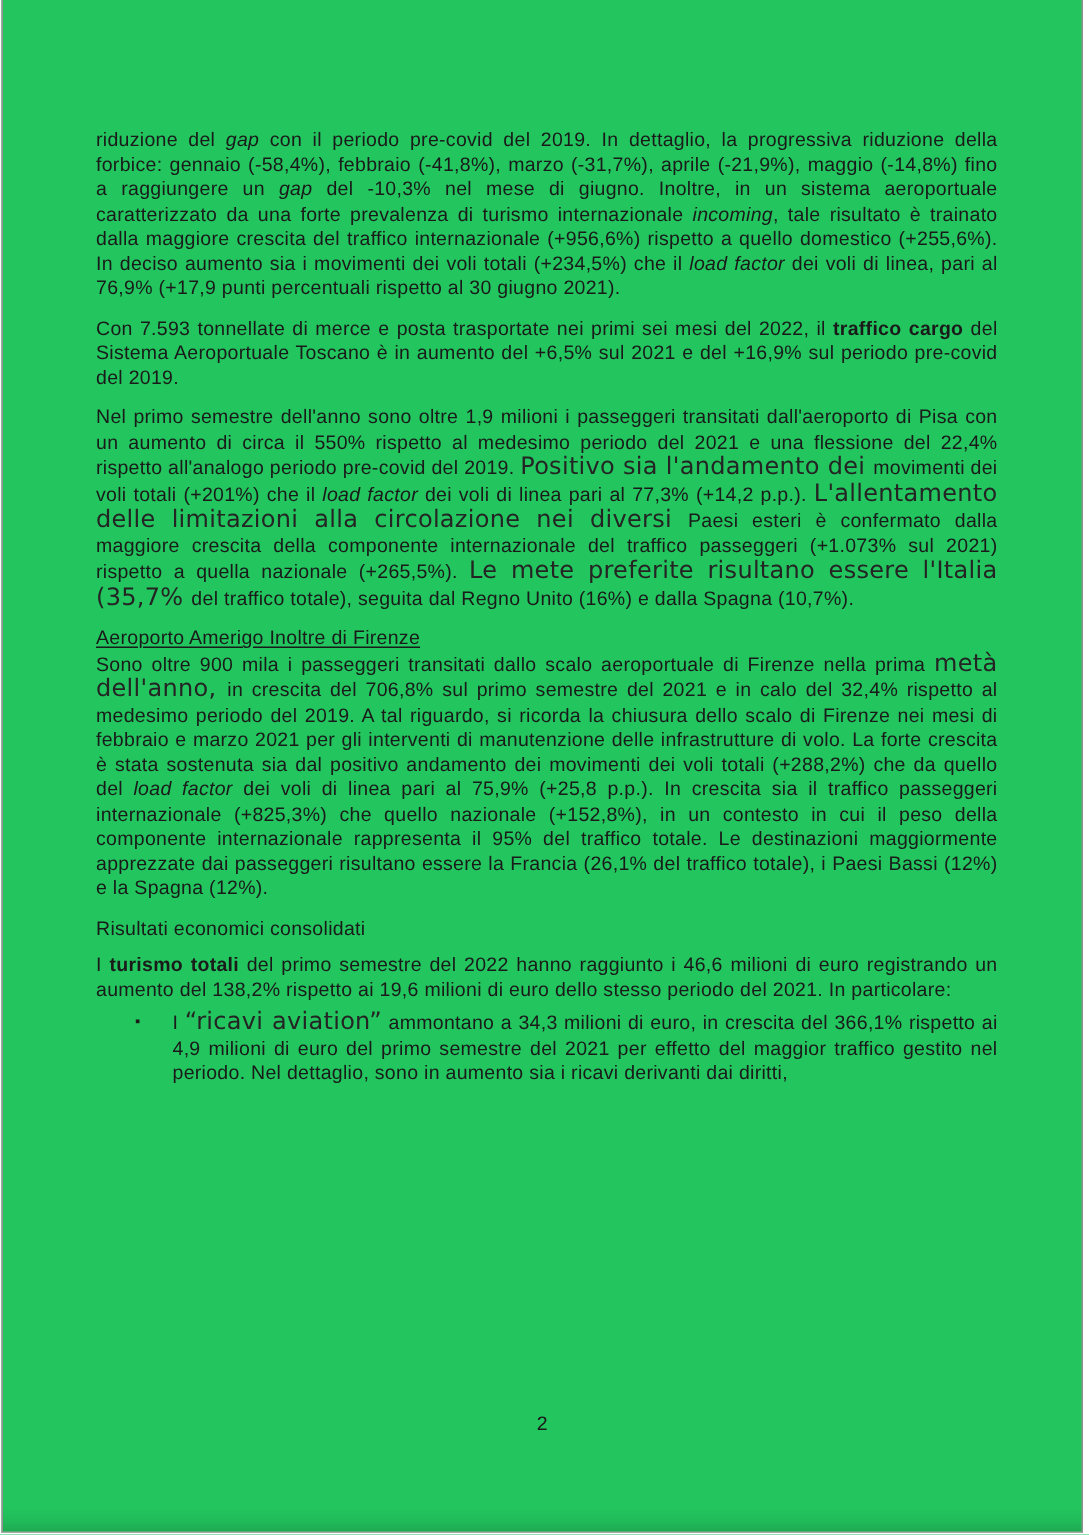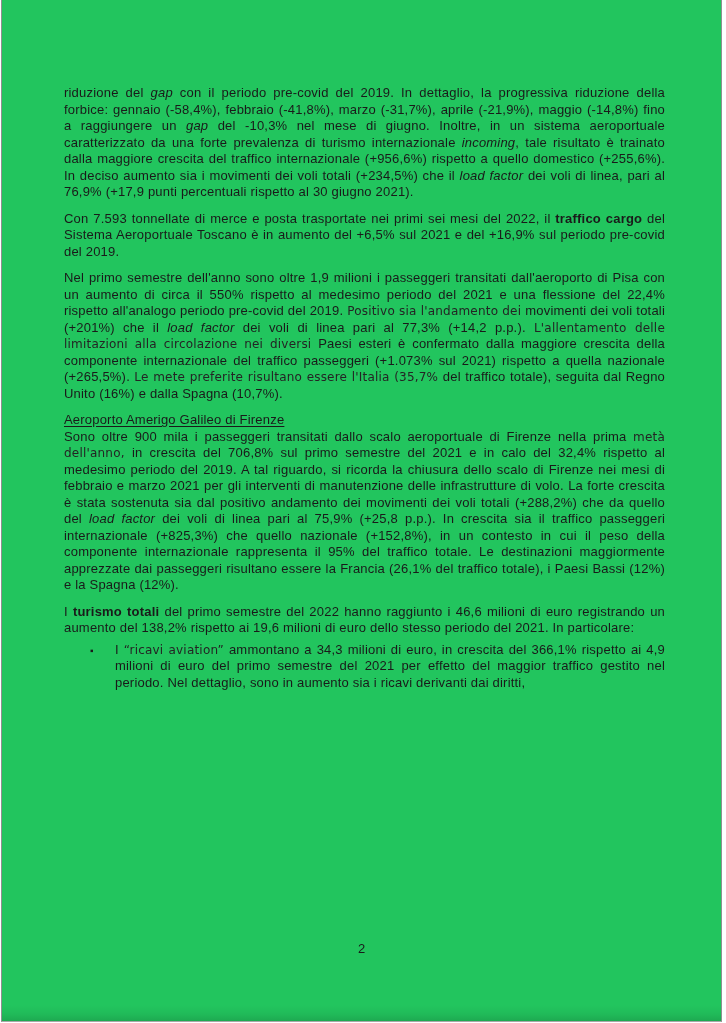--- a/index.html
+++ b/index.html
@@ -56,21 +56,21 @@
     padding-left:51px;
   }
   .li-square .bullet{
     position:absolute;
     left:26px;top:1px;
     font-size:10px;
     line-height:16.5px;
   }
   .b{font-weight:bold;}
   .i{font-style:italic;}
-  .alt{font-family:"DejaVu Sans",sans-serif;font-size:12px;color:#242424;}
+  .alt{font-family:"DejaVu Sans",sans-serif;font-size:16px;color:#242424;}
   .page-number{
     position:absolute;
     left:0;right:0;
     top:941px;
     text-align:center;
     font-size:13px;
     color:#1a1a1a;
   }
 </style>
 </head>
@@ -80,24 +80,25 @@
   <div class="content">
 
     <p class="para"><span>riduzione del </span><span class="i">gap</span><span> con il periodo pre-covid del 2019. In dettaglio, la progressiva riduzione della forbice: gennaio (-58,4%), febbraio (-41,8%), marzo (-31,7%), aprile (-21,9%), maggio (-14,8%) fino a raggiungere un </span><span class="i">gap</span><span> del -10,3% nel mese di giugno. Inoltre, in un sistema aeroportuale caratterizzato da una forte prevalenza di turismo internazionale </span><span class="i">incoming</span><span>, tale risultato è trainato dalla maggiore crescita del traffico internazionale (+956,6%) rispetto a quello domestico (+255,6%). In deciso aumento sia i movimenti dei voli totali (+234,5%) che il </span><span class="i">load factor</span><span> dei voli di linea, pari al 76,9% (+17,9 punti percentuali rispetto al 30 giugno 2021).</span></p>
 
     <p class="para"><span>Con 7.593 tonnellate di merce e posta trasportate nei primi sei mesi del 2022, il </span><span class="b">traffico cargo</span><span> del Sistema Aeroportuale Toscano è in aumento del +6,5% sul 2021 e del +16,9% sul periodo pre-covid del 2019.</span></p>
 
 
     <p class="para first"><span>Nel primo semestre dell'anno sono oltre 1,9 milioni i passeggeri transitati dall'aeroporto di Pisa con un aumento di circa il 550% rispetto al medesimo periodo del 2021 e una flessione del 22,4% rispetto all'analogo periodo pre-covid del 2019. </span><span class="alt">Positivo sia l'andamento dei </span><span>movimenti dei voli totali (+201%) che il </span><span class="i">load factor</span><span> dei voli di linea pari al 77,3% (+14,2 p.p.). </span><span class="alt">L'allentamento delle limitazioni alla circolazione nei diversi </span><span>Paesi esteri è confermato dalla maggiore crescita della componente internazionale del traffico passeggeri (+1.073% sul 2021) rispetto a quella nazionale (+265,5%). </span><span class="alt">Le mete preferite risultano essere l'Italia (35,7% </span><span>del traffico totale), seguita dal Regno Unito (16%) e dalla Spagna (10,7%).</span></p>
 
 
-    <div class="h">Aeroporto Amerigo Galileo di Firenze</div>
+    <div class="h">Aeroporto Amerigo Inoltre di Firenze</div>
 
     <p class="para first"><span>Sono oltre 900 mila i passeggeri transitati dallo scalo aeroportuale di Firenze nella prima </span><span class="alt">metà dell'anno, </span><span>in crescita del 706,8% sul primo semestre del 2021 e in calo del 32,4% rispetto al medesimo periodo del 2019. A tal riguardo, si ricorda la chiusura dello scalo di Firenze nei mesi di febbraio e marzo 2021 per gli interventi di manutenzione delle infrastrutture di volo. La forte crescita è stata sostenuta sia dal positivo andamento dei movimenti dei voli totali (+288,2%) che da quello del </span><span class="i">load factor</span><span> dei voli di linea pari al 75,9% (+25,8 p.p.). In crescita sia il traffico passeggeri internazionale (+825,3%) che quello nazionale (+152,8%), in un contesto in cui il peso della componente internazionale rappresenta il 95% del traffico totale. Le destinazioni maggiormente apprezzate dai passeggeri risultano essere la Francia (26,1% del traffico totale), i Paesi Bassi (12%) e la Spagna (12%).</span></p>
 
+    <div class="h2">Risultati economici consolidati</div>
 
     <p class="para tight"><span>I </span><span class="b">turismo totali</span><span> del primo semestre del 2022 hanno raggiunto i 46,6 milioni di euro registrando un aumento del 138,2% rispetto ai 19,6 milioni di euro dello stesso periodo del 2021. In particolare:</span></p>
 
 
     <div class="li-square">
       <span class="bullet">▪</span>
       <span class="li-text"><span>I </span><span class="alt">“ricavi aviation”</span><span> ammontano a 34,3 milioni di euro, in crescita del 366,1% rispetto ai 4,9 milioni di euro del primo semestre del 2021 per effetto del maggior traffico gestito nel periodo. Nel dettaglio, sono in aumento sia i ricavi derivanti dai diritti,</span></span>
     </div>
 
   </div>

